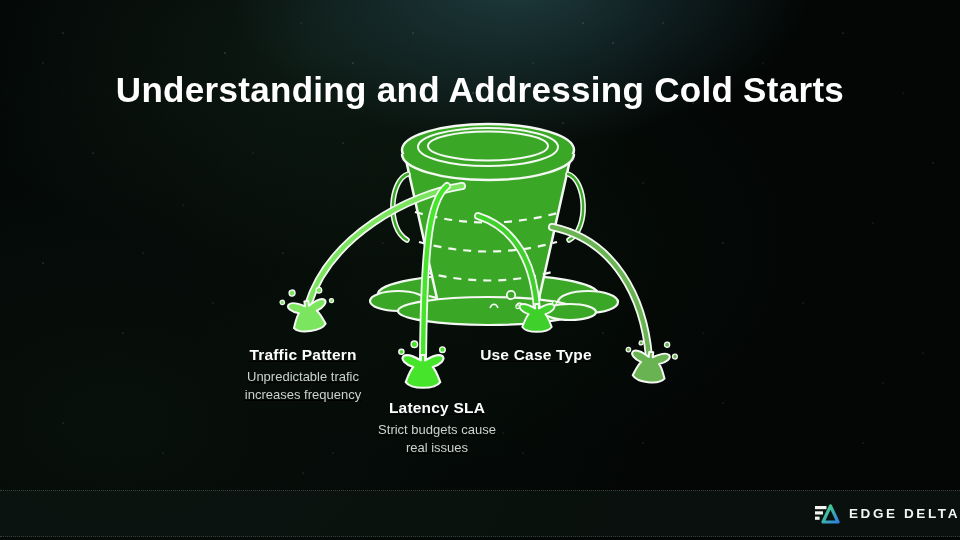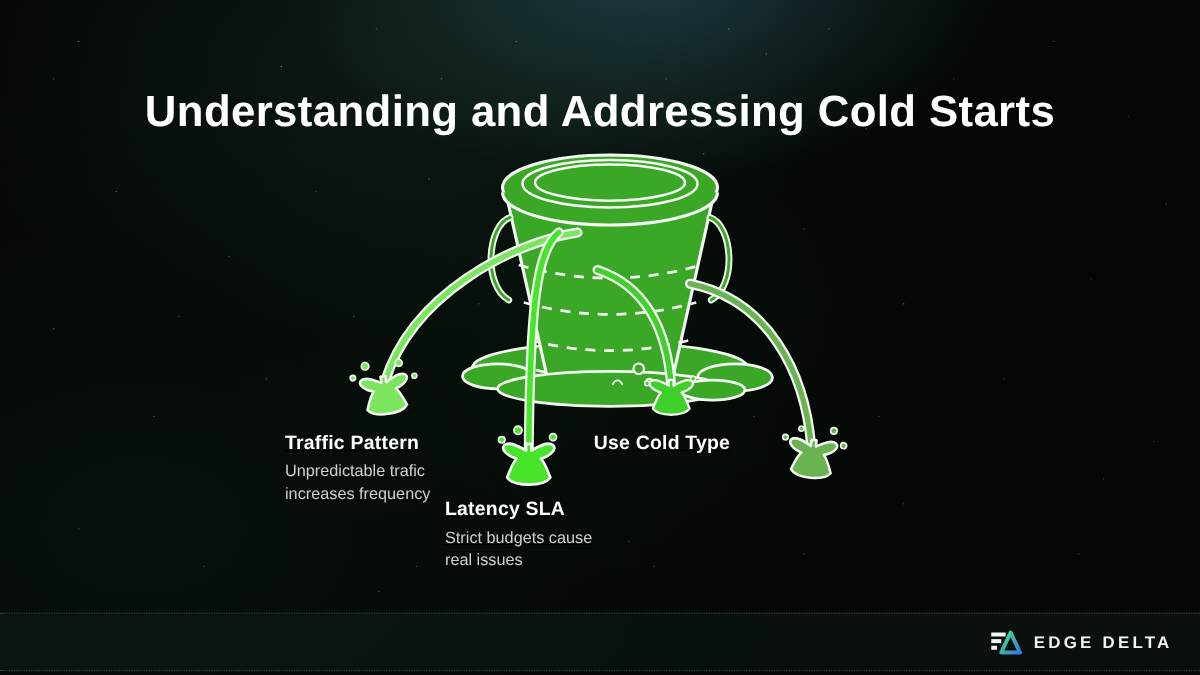--- a/index.html
+++ b/index.html
@@ -38,32 +38,32 @@
       862px 442px 0 -0.5px rgba(255,255,255,.35), 582px 22px 0 -0.5px rgba(255,255,255,.5),
       662px 22px 0 -0.5px rgba(255,255,255,.4), 42px 62px 0 -0.5px rgba(255,255,255,.4),
       352px 62px 0 -0.5px rgba(255,255,255,.55), 252px 152px 0 -0.5px rgba(255,255,255,.3),
       142px 252px 0 -0.5px rgba(255,255,255,.35), 882px 382px 0 -0.5px rgba(255,255,255,.3);
   }
   .title{
     position:absolute;top:47px;left:0;width:100%;text-align:center;
     color:#ffffff;font-size:35px;font-weight:700;letter-spacing:.3px;
   }
   .illustration{position:absolute;left:0;top:0;width:960px;height:540px;pointer-events:none;}
-  .label{position:absolute;text-decoration:underline;}
+  .label{position:absolute;text-align:center;text-decoration:underline;}
   .label-heading{color:#ffffff;font-size:15.5px;font-weight:700;margin-bottom:4px;letter-spacing:.2px;}
   .label-body{color:#ccd2cc;font-size:13px;line-height:17.5px;}
   .label-tp{left:228px;top:346px;width:150px;}
-  .label-ls{left:356px;top:399px;width:140px;}
+  .label-ls{left:367px;top:399px;width:140px;}
   .label-uc{left:475px;top:346px;width:122px;}
   .label-rc{left:582px;top:399px;width:150px;}
   .footer{
     position:absolute;left:0;top:490px;width:100%;height:47px;box-sizing:border-box;
     background:rgba(14,26,20,.55);
     border-top:1px dotted #34423a;border-bottom:1px dotted #34423a;
-    display:flex;align-items:center;justify-content:flex-end;padding-right:22px;
+    display:flex;align-items:center;justify-content:flex-end;
   }
   .logo{display:flex;align-items:center;gap:9px;}
   .brand{color:#f2f5f2;font-size:13.5px;font-weight:700;letter-spacing:2.6px;}
 </style>
 </head>
 <body>
 
 <div class="slide">
 
   <div class="stars"></div>
@@ -155,21 +155,21 @@
 
   <div class="label label-tp">
     <div class="label-heading">Traffic Pattern</div>
     <div class="label-body">Unpredictable trafic increases frequency</div>
   </div>
   <div class="label label-ls">
     <div class="label-heading">Latency SLA</div>
     <div class="label-body">Strict budgets cause real issues</div>
   </div>
   <div class="label label-uc">
-    <div class="label-heading">Use Cold Type</div>
+    <div class="label-heading">Use Case Type</div>
   </div>
 
   <div class="footer">
     <div class="logo">
       <svg width="26" height="24" viewBox="0 0 26 24" aria-hidden="true">
         <defs>
           <linearGradient id="tg" x1="0" y1="0" x2="1" y2="1">
             <stop offset="0" stop-color="#49e07c"></stop>
             <stop offset="1" stop-color="#2e7fe0"></stop>
           </linearGradient>

